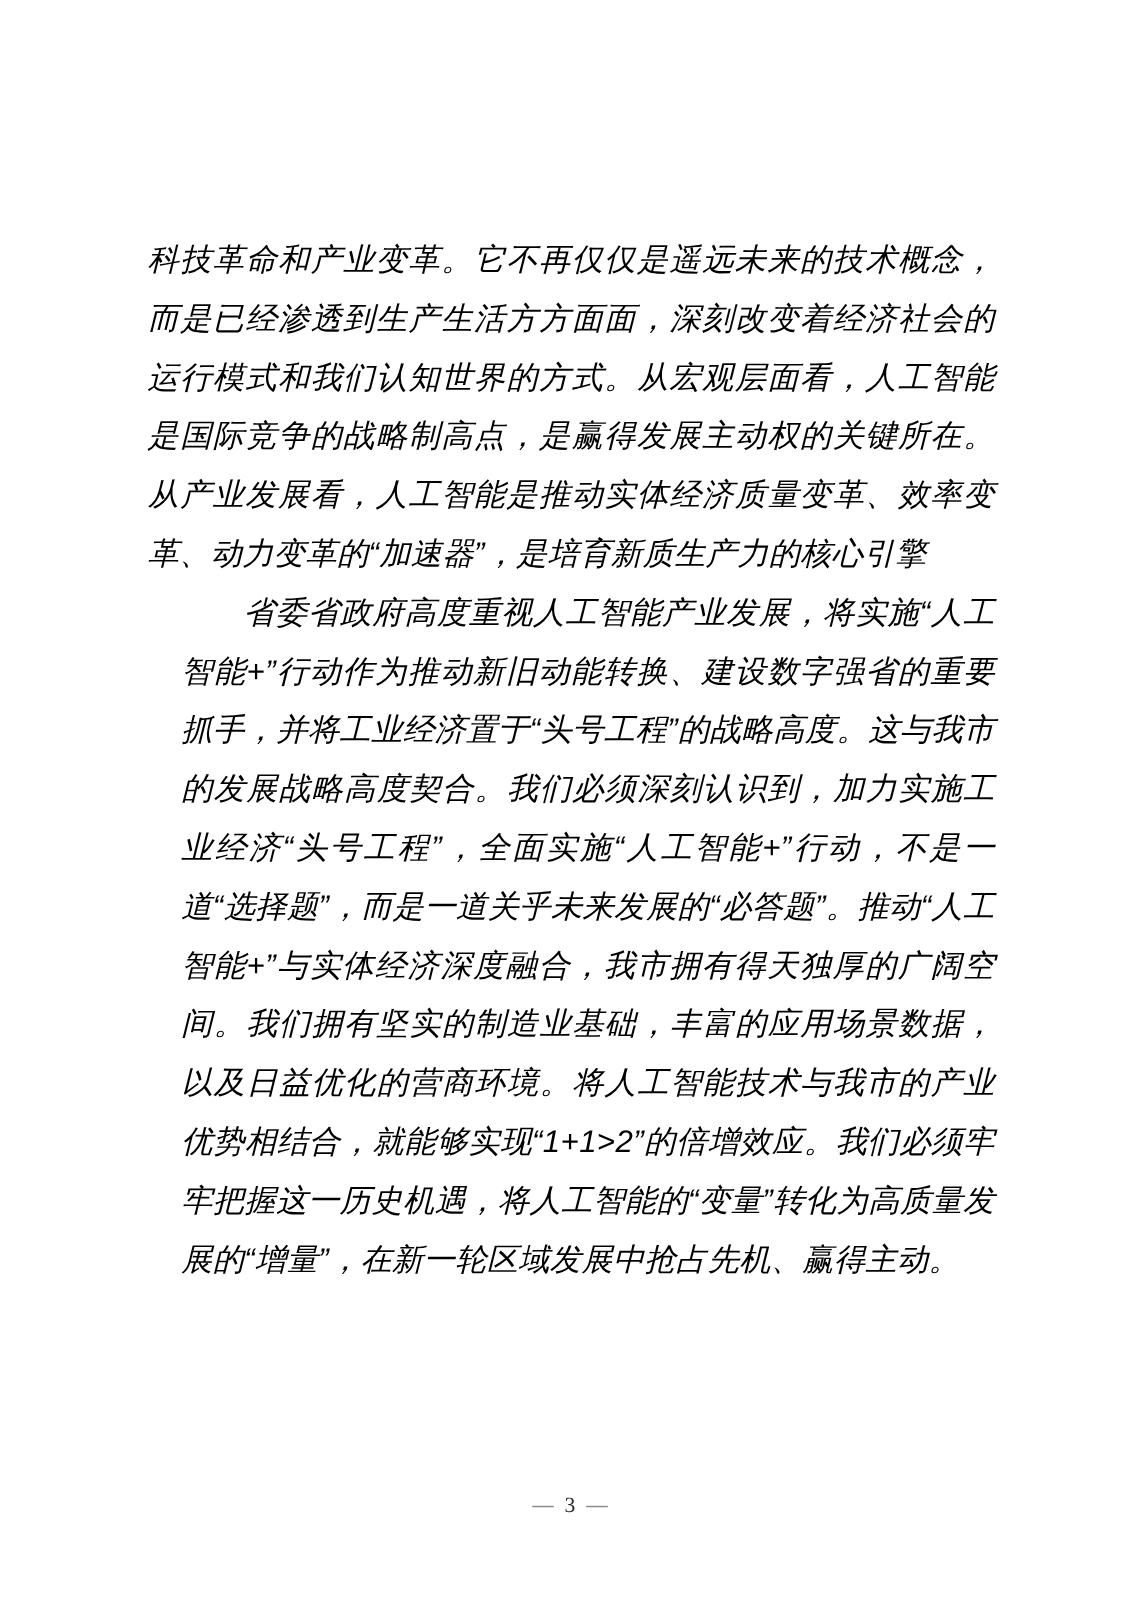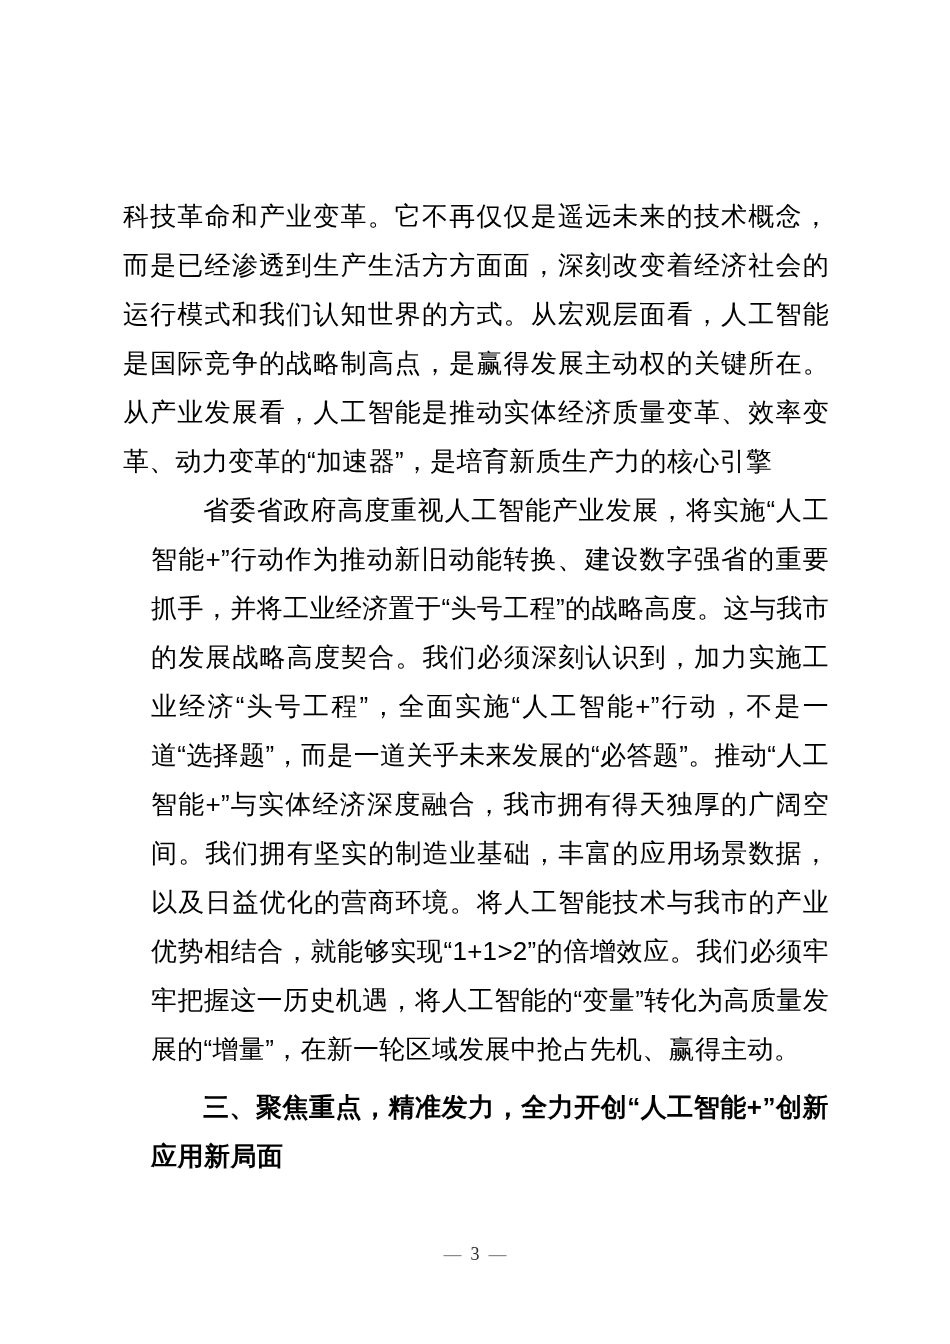--- a/index.html
+++ b/index.html
@@ -27,20 +27,21 @@
   }
 
   .para {
     font-size: 26px;
     line-height: 49px;
     color: #000000;
     text-align: justify;
     text-justify: inter-ideograph;
     letter-spacing: 0.3px;
     word-break: break-all;
+    font-style: italic;
   }
 
   .para.indent {
     text-indent: 2em;
     margin-left: 28px;
   }
 
   .para.heading {
     font-weight: bold;
     margin-top: 9px;
@@ -71,20 +72,19 @@
 </head>
 <body>
 
 <div class="page">
 
   <div class="doc-body">
     <p class="para">科技革命和产业变革。它不再仅仅是遥远未来的技术概念，而是已经渗透到生产生活方方面面，深刻改变着经济社会的运行模式和我们认知世界的方式。从宏观层面看，人工智能是国际竞争的战略制高点，是赢得发展主动权的关键所在。从产业发展看，人工智能是推动实体经济质量变革、效率变革、动力变革的“加速器”，是培育新质生产力的核心引擎</p>
 
     <p class="para indent">省委省政府高度重视人工智能产业发展，将实施“人工智能+”行动作为推动新旧动能转换、建设数字强省的重要抓手，并将工业经济置于“头号工程”的战略高度。这与我市的发展战略高度契合。我们必须深刻认识到，加力实施工业经济“头号工程”，全面实施“人工智能+”行动，不是一道“选择题”，而是一道关乎未来发展的“必答题”。推动“人工智能+”与实体经济深度融合，我市拥有得天独厚的广阔空间。我们拥有坚实的制造业基础，丰富的应用场景数据，以及日益优化的营商环境。将人工智能技术与我市的产业优势相结合，就能够实现“1+1&gt;2”的倍增效应。我们必须牢牢把握这一历史机遇，将人工智能的“变量”转化为高质量发展的“增量”，在新一轮区域发展中抢占先机、赢得主动。</p>
 
-    <p class="para indent heading">三、聚焦重点，精准发力，全力开创“人工智能+”创新应用新局面</p>
   </div>
 
   <div class="footer">
     <span class="dash">—</span><span class="pagenum">3</span><span class="dash">—</span>
   </div>
 
 </div>
 
 </body></html>

